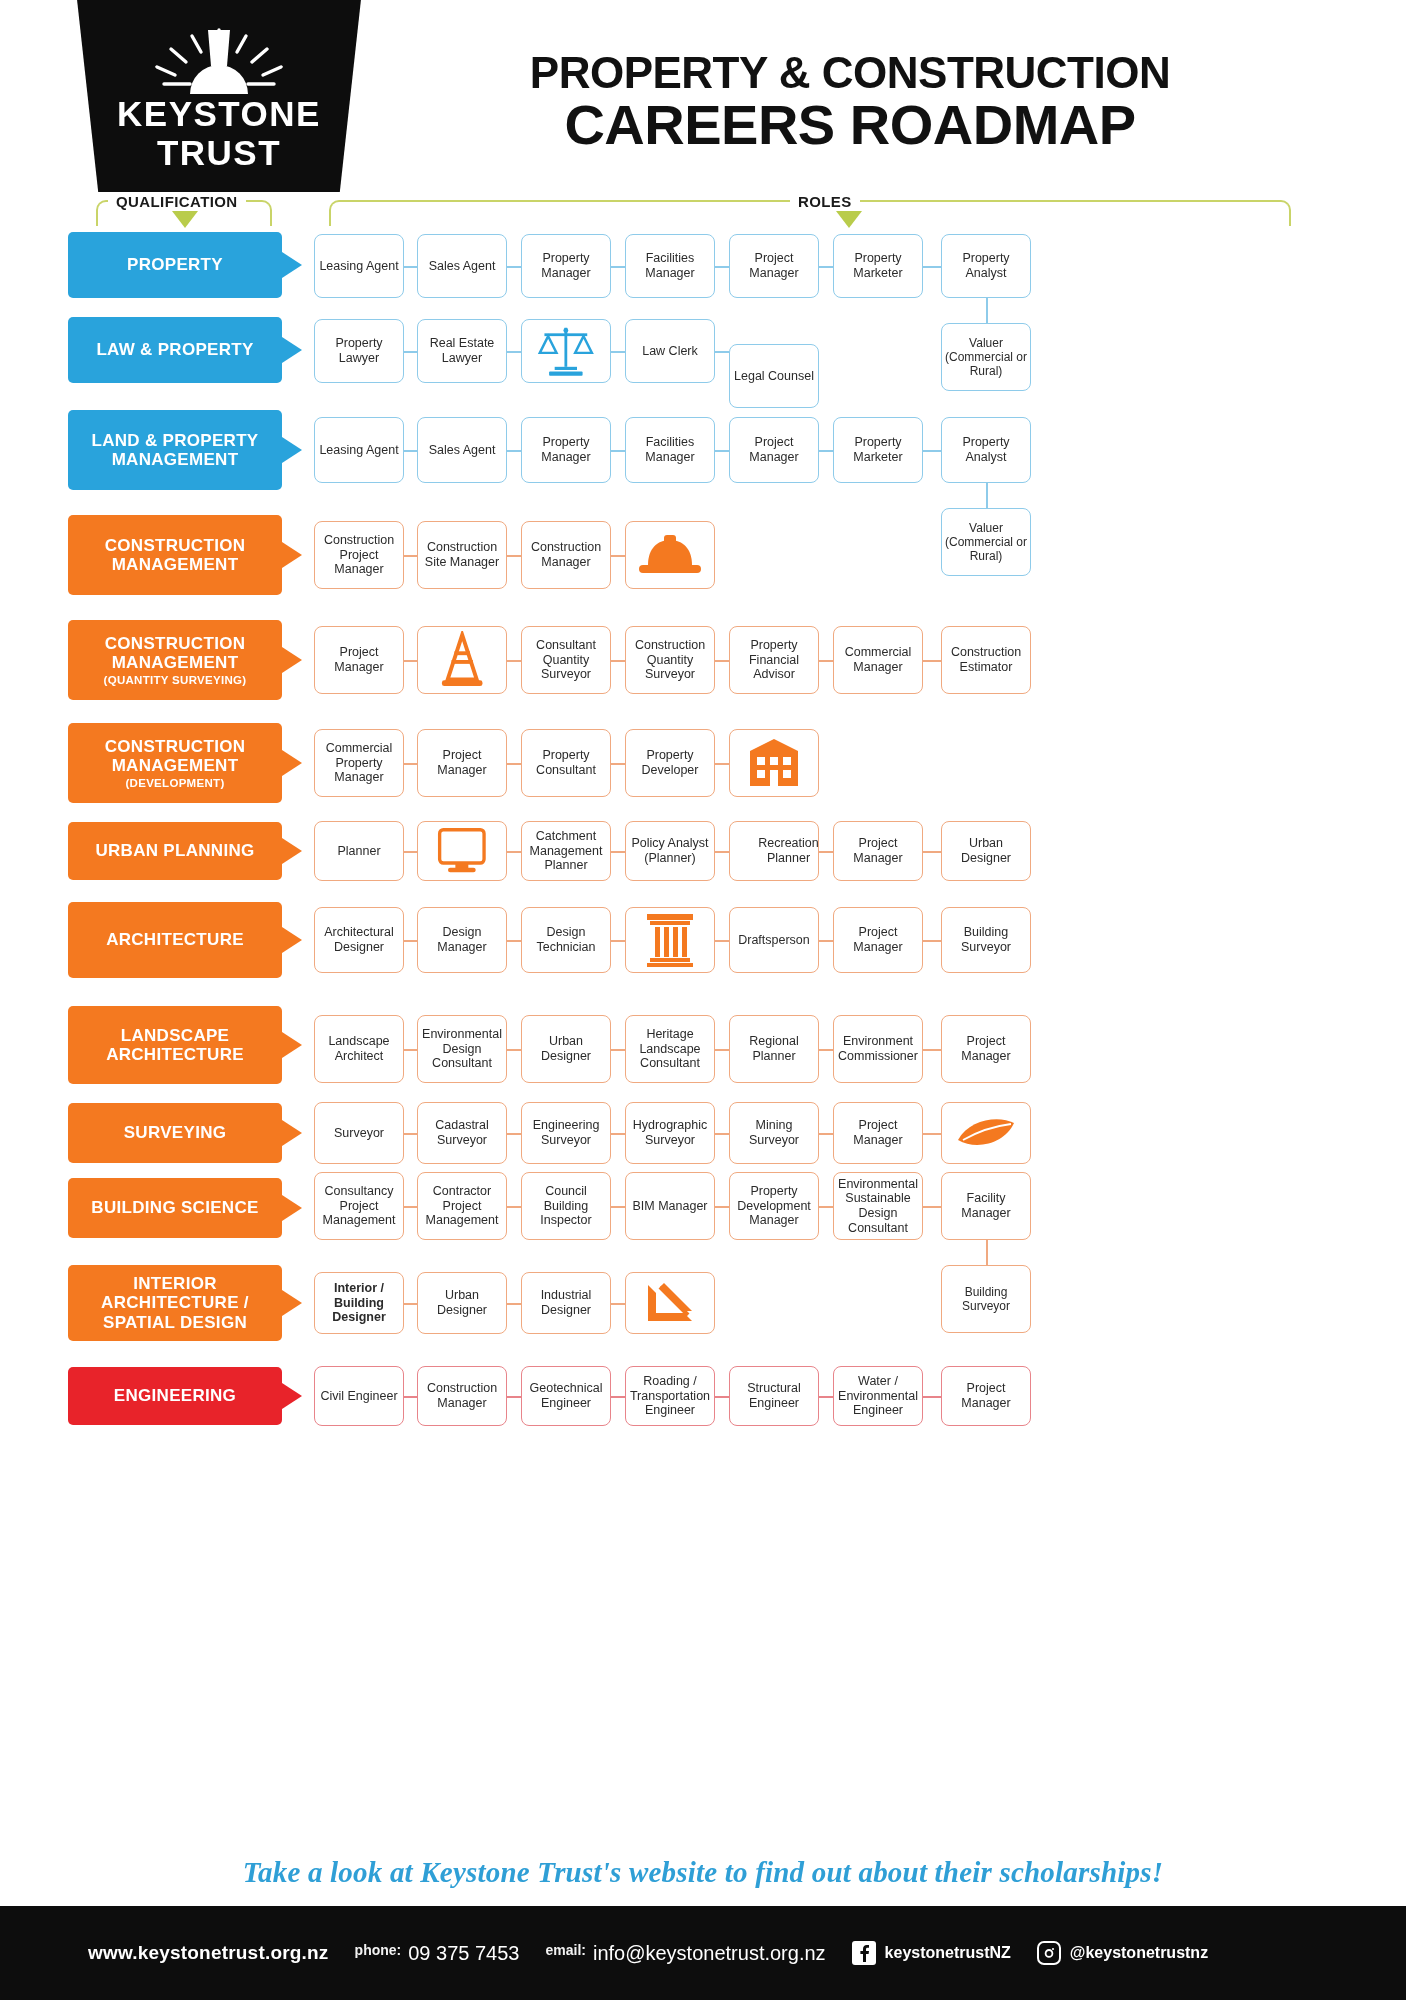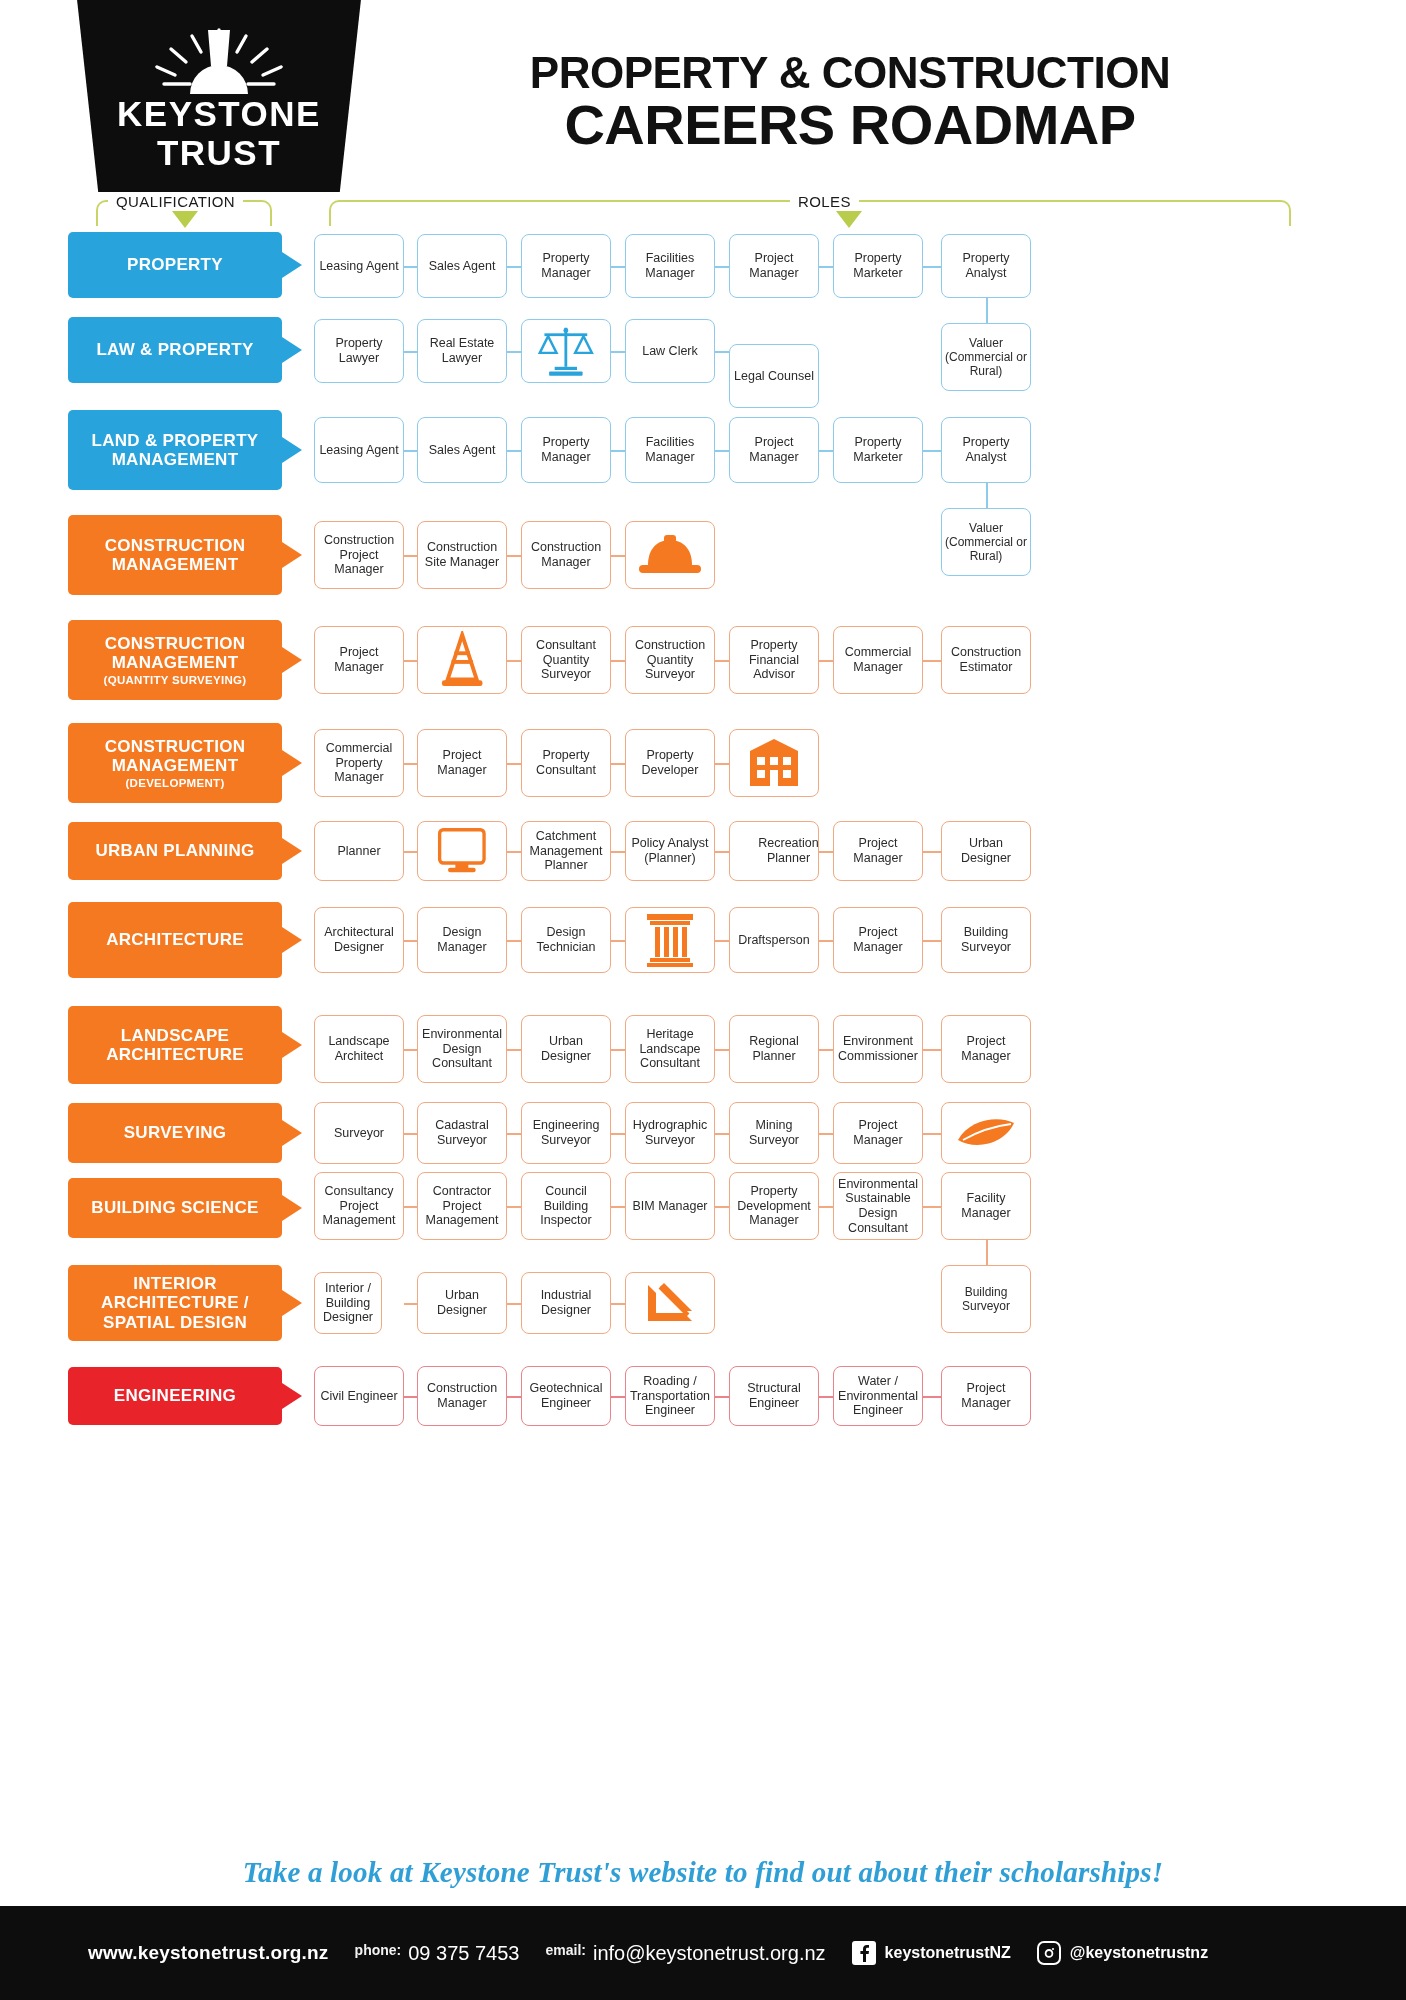--- a/index.html
+++ b/index.html
@@ -72,21 +72,21 @@
     font-size: 56px;
     font-weight: bold;
     letter-spacing: -0.5px;
     line-height: 1.05;
   }
 
   
   .col-head {
     position: absolute;
     font-size: 15px;
-    font-weight: normal;
+    font-weight: bold;
     letter-spacing: 0.4px;
     color: #1a1a1a;
     background: #ffffff;
     padding: 0 8px;
     z-index: 4;
   }
   .bracket {
     position: absolute;
     border: 2px solid #c9d468;
     border-bottom: none;
@@ -633,21 +633,21 @@
         <span>Facility Manager</span>
       </div>
       <div class="vconnector" style="left: 986px; top: 1240px; height: 25px; background: rgb(240, 169, 128);"></div>
       <div class="rbox orange" style="left: 941px; top: 1265px; width: 90px; height: 68px; font-size: 12px;">
         <span>Building Surveyor</span>
       </div>
       <div class="qual orange" style="top: 1265px; height: 76px;">
         <span class="q-main">INTERIOR ARCHITECTURE / SPATIAL DESIGN</span>
       </div>
       <div class="q-arrow orange" style="left: 282px; top: 1290px; border-left-color: rgb(244, 121, 32);"></div>
-      <div class="rbox orange" style="left: 314px; top: 1272px; width: 68px; height: 62px;">
+      <div class="rbox orange" style="left: 314px; top: 1272px; width: 90px; height: 62px; font-weight: bold;">
         <span>Interior / Building Designer</span>
       </div>
       <div class="connector orange" style="left: 404px; width: 13px; top: 1303px; background: rgb(240, 169, 128);"></div>
       <div class="rbox orange" style="left: 417px; top: 1272px; width: 90px; height: 62px;">
         <span>Urban Designer</span>
       </div>
       <div class="connector orange" style="left: 507px; width: 14px; top: 1303px; background: rgb(240, 169, 128);"></div>
       <div class="rbox orange" style="left: 521px; top: 1272px; width: 90px; height: 62px;">
         <span>Industrial Designer</span>
       </div>

